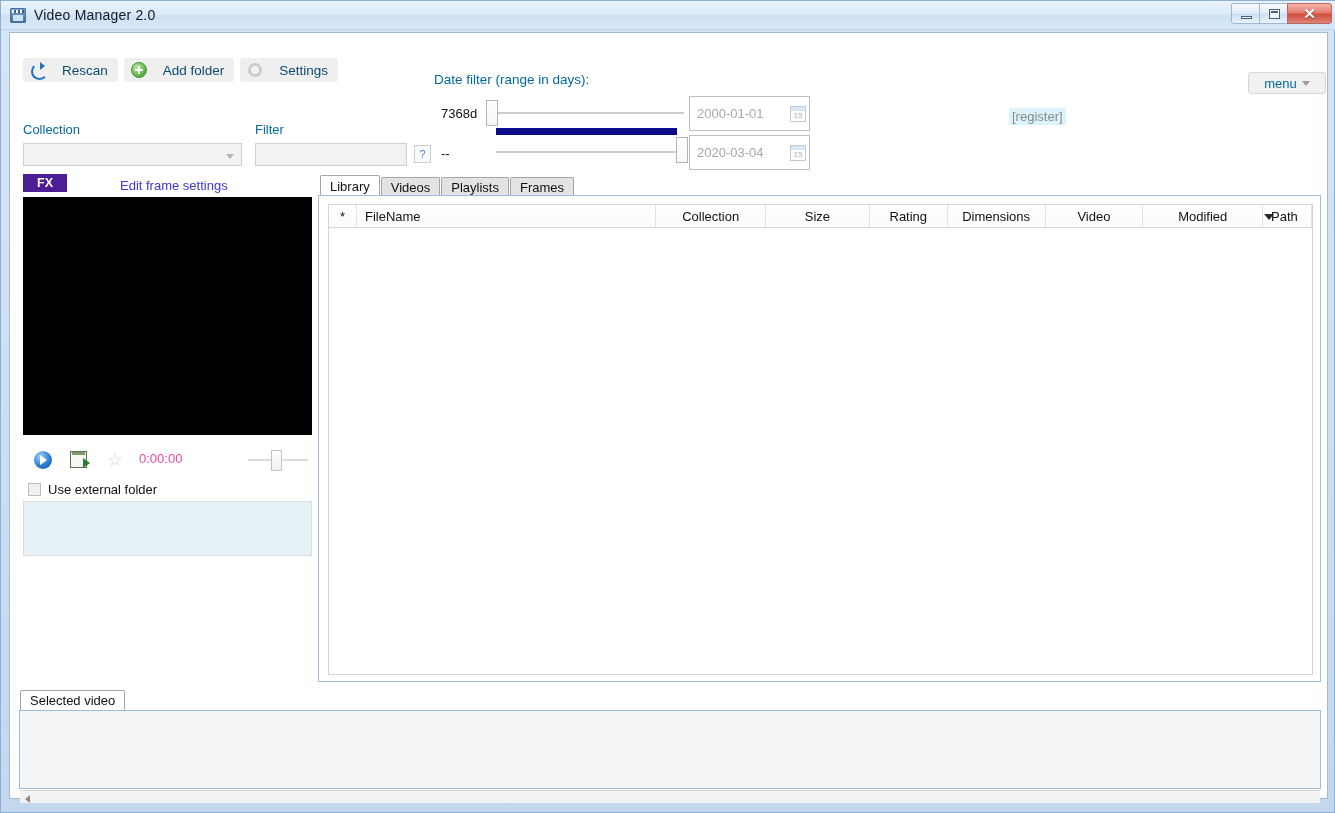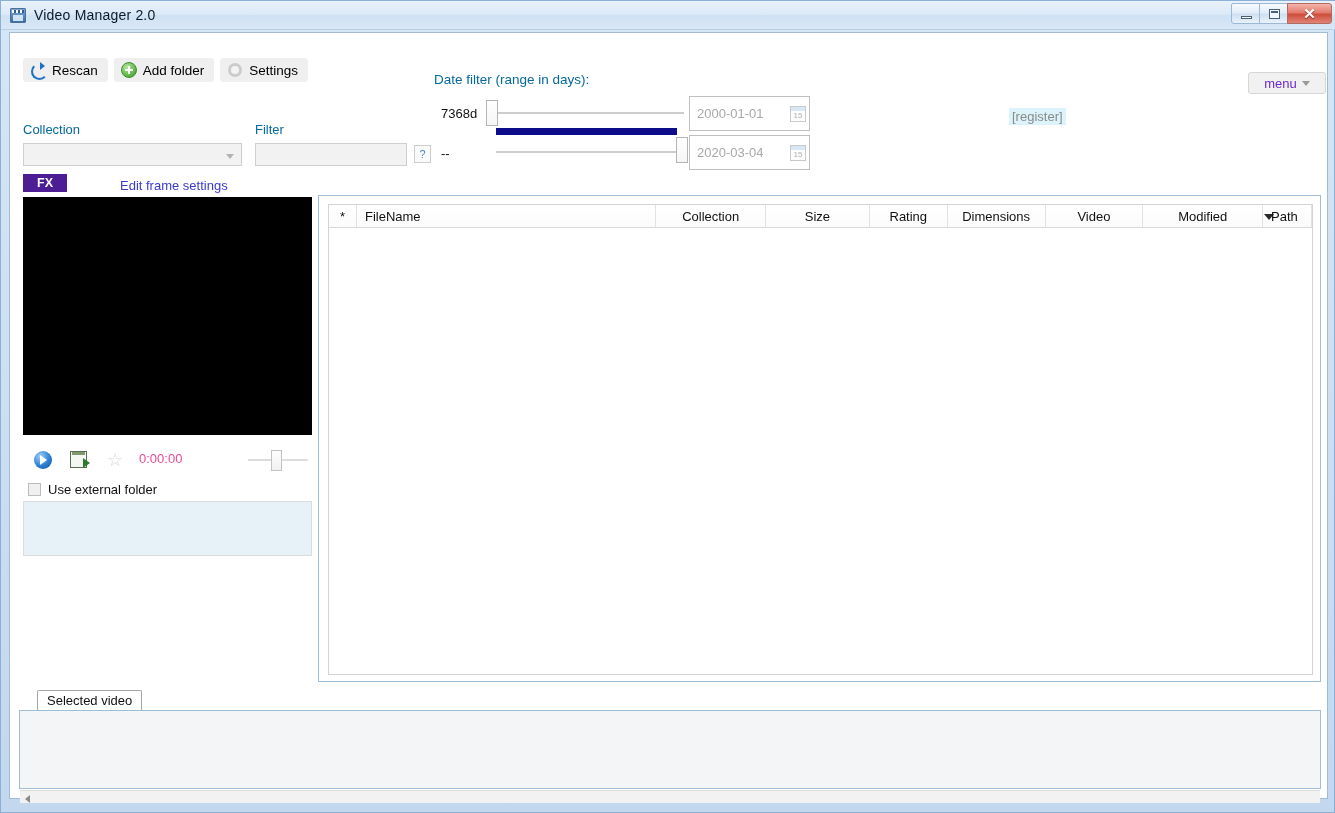--- a/index.html
+++ b/index.html
@@ -88,25 +88,25 @@
     left: 8px; top: 31px;
     width: 1319px; height: 767px;
     background: #ffffff;
     border: 1px solid #9fbcd8;
   }
 
   
   .tool-row { position: absolute; left: 13px; top: 25px; display: flex; gap: 6px; }
   .tool-btn {
     height: 24px;
-    display: flex; align-items: center; gap: 6px;
+    display: flex; align-items: center; gap: 16px;
     padding: 0 9px 0 6px;
     background: #efefef;
     border: 1px solid #efefef;
-    color: #000000;
+    color: #0c4a6e;
     font-size: 13.5px;
     border-radius: 3px;
   }
   .ic {
     width: 16px; height: 16px; position: relative; flex: 0 0 16px;
   }
   .ic-rescan::before {
     content: "";
     position: absolute; left: 1px; top: 1px; width: 13px; height: 13px;
     border: 2.5px solid #1c72c4; border-radius: 50%;
@@ -212,21 +212,21 @@
 
   .register {
     position: absolute; left: 999px; top: 75px;
     font-size: 13px; color: #8a8a8a;
     background: #ddf3fb; padding: 1px 3px;
   }
   .menu-btn {
     position: absolute; left: 1238px; top: 39px;
     width: 78px; height: 22px;
     background: #f1f1f1; border: 1px solid #d6d6d6; border-radius: 3px;
-    color: #6d28d9; font-size: 13px;
+    color: #0369a1; font-size: 13px;
     display: flex; align-items: center; justify-content: center; gap: 5px;
   }
   .menu-btn .carr {
     border-left: 4px solid transparent; border-right: 4px solid transparent;
     border-top: 5px solid #9a9a9a;
   }
 
   
   .fx-btn {
     position: absolute; left: 13px; top: 141px;
@@ -349,21 +349,20 @@
   }
 
   
   .sv-tab {
     position: absolute; left: 10px; top: 657px;
     height: 20px; padding: 0 9px;
     background: #ffffff; border: 1px solid #a6a6a6; border-bottom: none;
     font-size: 13px; color: #111111;
     display: flex; align-items: center;
     border-radius: 2px 2px 0 0;
-    margin-left: 17px;
   }
   .sv-panel {
     position: absolute; left: 9px; top: 677px;
     width: 1302px; height: 79px;
     background: #f4f5f7; border: 1px solid #9fbcd8;
   }
   .sv-scroll {
     position: absolute; left: 10px; top: 757px;
     width: 1300px; height: 13px;
     background: #f2f2f2; border-top: 1px solid #dcdcdc;
@@ -467,20 +466,26 @@
     </div>
     <div class="vol-track"></div>
     <div class="vol-thumb"></div>
 
     <div class="ext-check">
       <span class="cb"></span>
       <span class="ext-label">Use external folder</span>
     </div>
     <div class="blue-panel"></div>
 
+    <div class="tabs">
+        <div class="tab active">Library</div>
+        <div class="tab">Videos</div>
+        <div class="tab">Playlists</div>
+        <div class="tab">Frames</div>
+      </div>
 
     <div class="table-panel">
       <div class="table-inner">
         <div class="thead">
             <div class="th c" style="width: 28px;">
               <span>*</span>
             </div>
             <div class="th l" style="width: 300px;">
               <span>FileName</span>
             </div>

